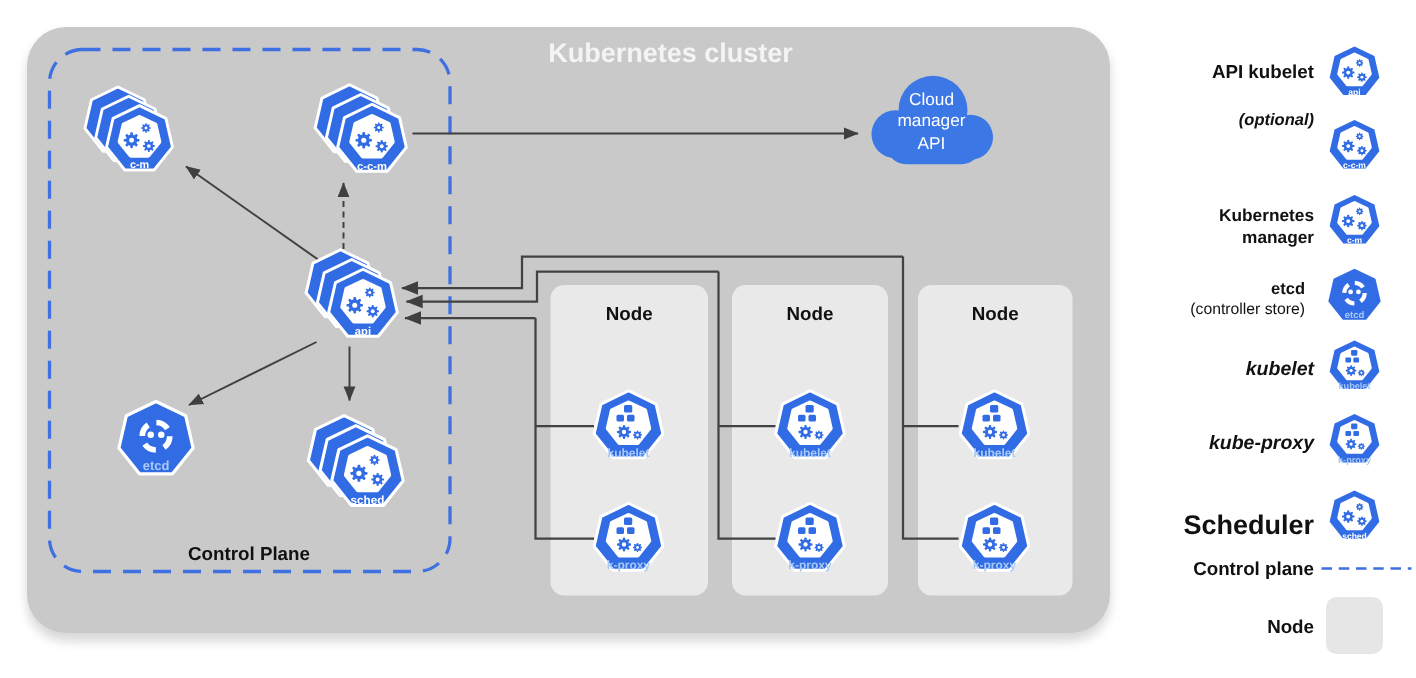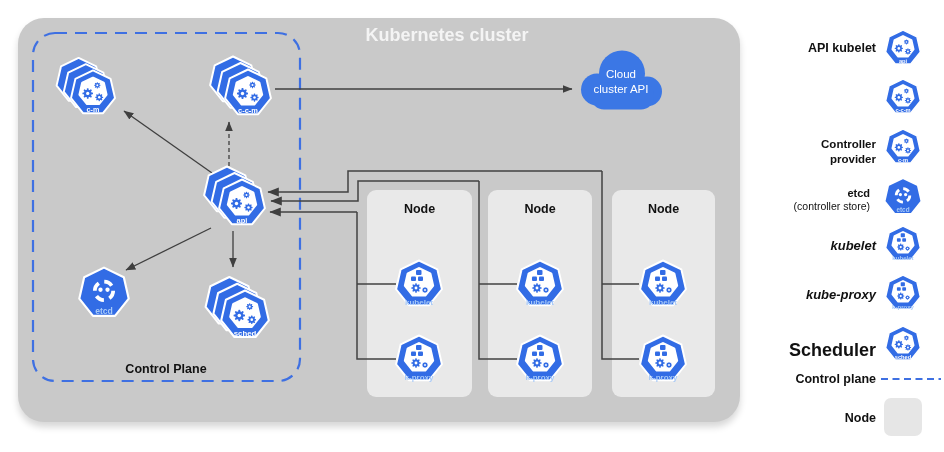--- a/index.html
+++ b/index.html
@@ -142,21 +142,21 @@
   <div class="cloud">
     <svg viewBox="0 0 88 64">
       <g fill="#3b77e5">
         <circle cx="20" cy="41" r="16"></circle>
         <circle cx="45" cy="25" r="23"></circle>
         <circle cx="70" cy="43" r="15"></circle>
         <rect x="14" y="34" width="63" height="27" rx="13"></rect>
       </g>
     </svg>
     <div class="cloud-text">
-      <span>Cloud cluster API</span>
+      <span>Cloud manager API</span>
     </div>
   </div>
 
   <div class="kicon" style="left:69px;top:69px;width:48px;height:48px">
     <svg viewBox="0 0 100 100">
       <use href="#hepta" class="hp" transform="translate(-30,-26)"></use>
       <use href="#hepta" class="hp" transform="translate(-15,-13)"></use>
       <use href="#hepta" class="hp"></use>
         <use href="#hepta-inner" class="hi"></use>
         <use href="#glyph-gears" class="gl"></use>
@@ -260,31 +260,32 @@
   <div class="kicon" style="left:884px;top:29px;width:38px;height:38px">
     <svg viewBox="0 0 100 100">
       <use href="#hepta" class="hp"></use>
         <use href="#hepta-inner" class="hi"></use>
         <use href="#glyph-gears" class="gl"></use>
       <text class="il" x="50" y="90">api</text>
     </svg>
   </div>
 
   <div class="lg-label lg-bold lg-ccm">
+    <span class="lg-sub lg-it">(optional)</span>
   </div>
   <div class="kicon" style="left:884px;top:78px;width:38px;height:38px">
     <svg viewBox="0 0 100 100">
       <use href="#hepta" class="hp"></use>
         <use href="#hepta-inner" class="hi"></use>
         <use href="#glyph-gears" class="gl"></use>
       <text class="il" x="50" y="90">c-c-m</text>
     </svg>
   </div>
 
-  <div class="lg-label lg-bold lg-cm">Controller provider</div>
+  <div class="lg-label lg-bold lg-cm">Kubernetes manager</div>
   <div class="kicon" style="left:884px;top:128px;width:38px;height:38px">
     <svg viewBox="0 0 100 100">
       <use href="#hepta" class="hp"></use>
         <use href="#hepta-inner" class="hi"></use>
         <use href="#glyph-gears" class="gl"></use>
       <text class="il" x="50" y="90">c-m</text>
     </svg>
   </div>
 
   <div class="lg-label lg-bold lg-etcd">

